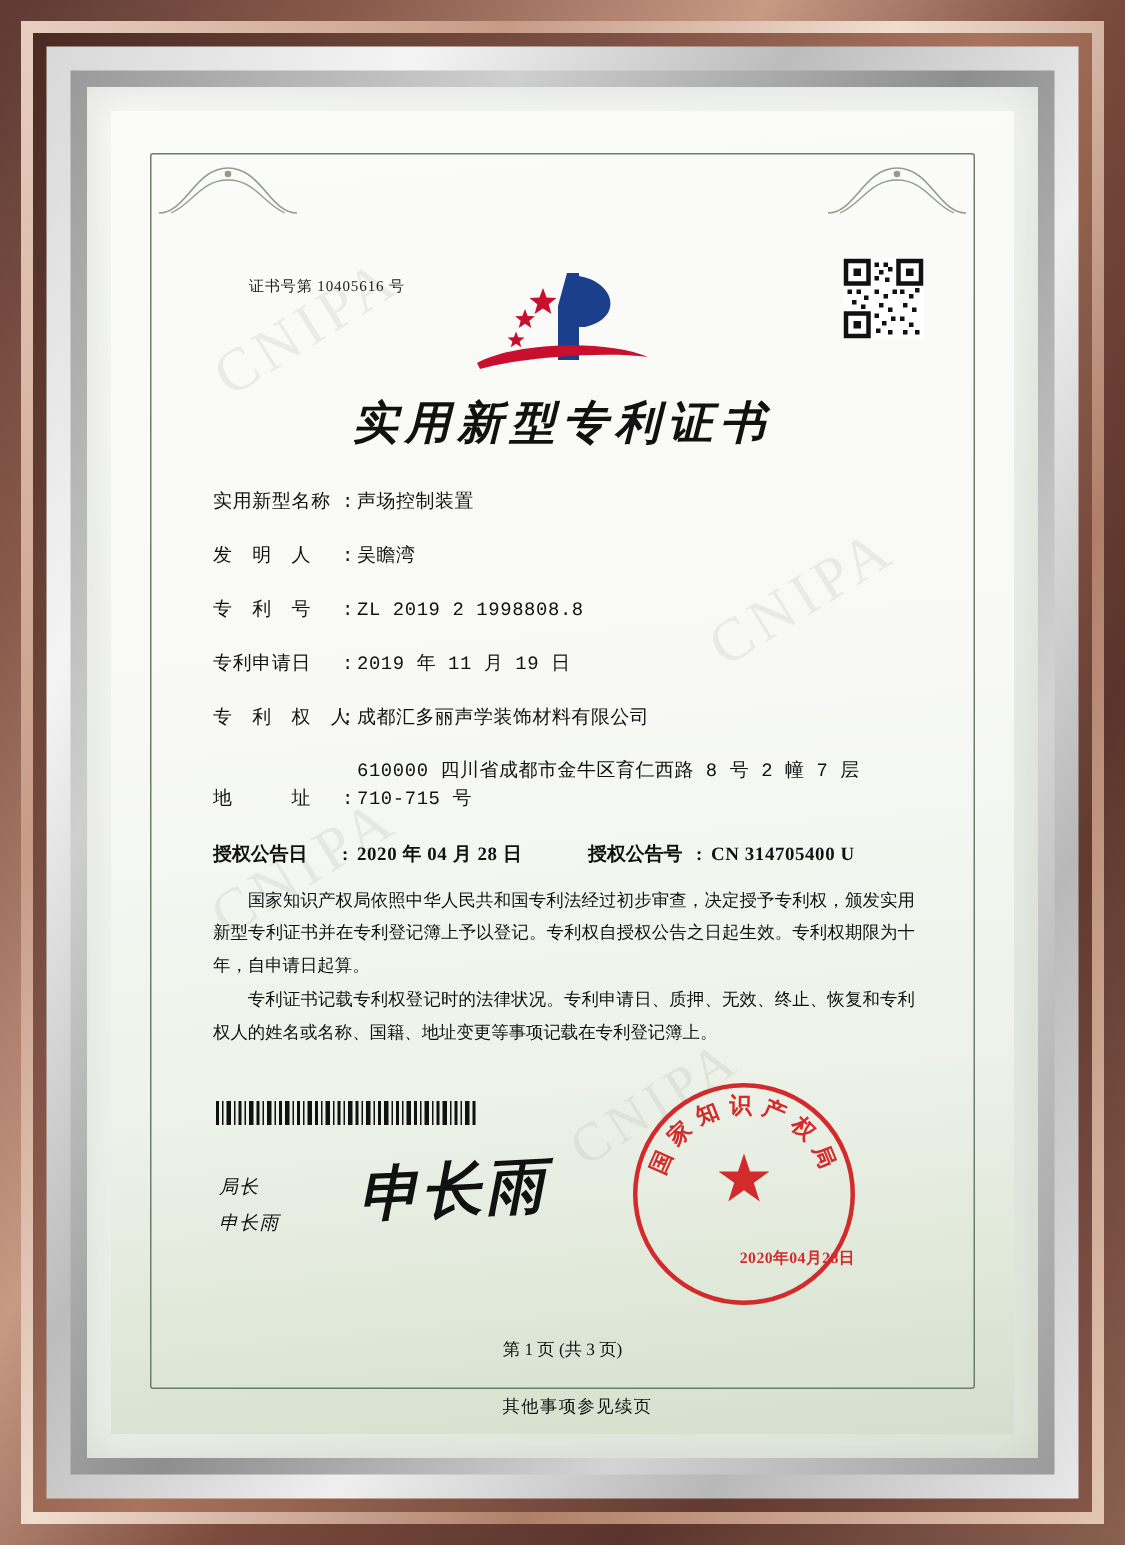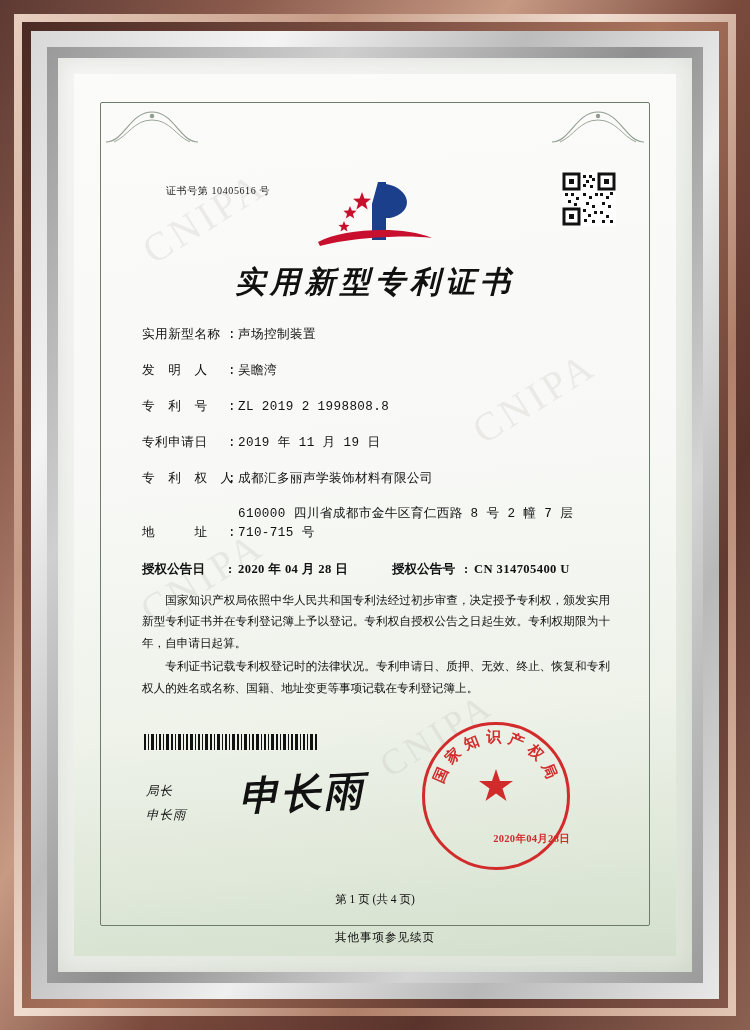--- a/index.html
+++ b/index.html
@@ -477,16 +477,16 @@
       <text fill="#d22b2b" font-size="15" font-weight="bold" font-family="'Liberation Serif', serif" letter-spacing="6">
         <textPath href="#arcTop" startOffset="7%">国家知识产权局</textPath>
       </text>
     </svg>
     <svg style="position:absolute;left:50%;top:46px;transform:translateX(-50%);" width="34" height="34" viewBox="0 0 34 34">
       <polygon points="17,1 21,13 34,13 23.5,20.5 27.5,33 17,25.5 6.5,33 10.5,20.5 0,13 13,13" fill="#d22b2b"></polygon>
     </svg>
     <div class="seal-date">2020年04月28日</div>
   </div>
 
-  <div class="page-no">第 1 页 (共 4 页)</div>
+  <div class="page-no">第 1 页 (共 3 页)</div>
   <div class="footnote">其他事项参见续页</div>
 
 </div>
 
 </body></html>

